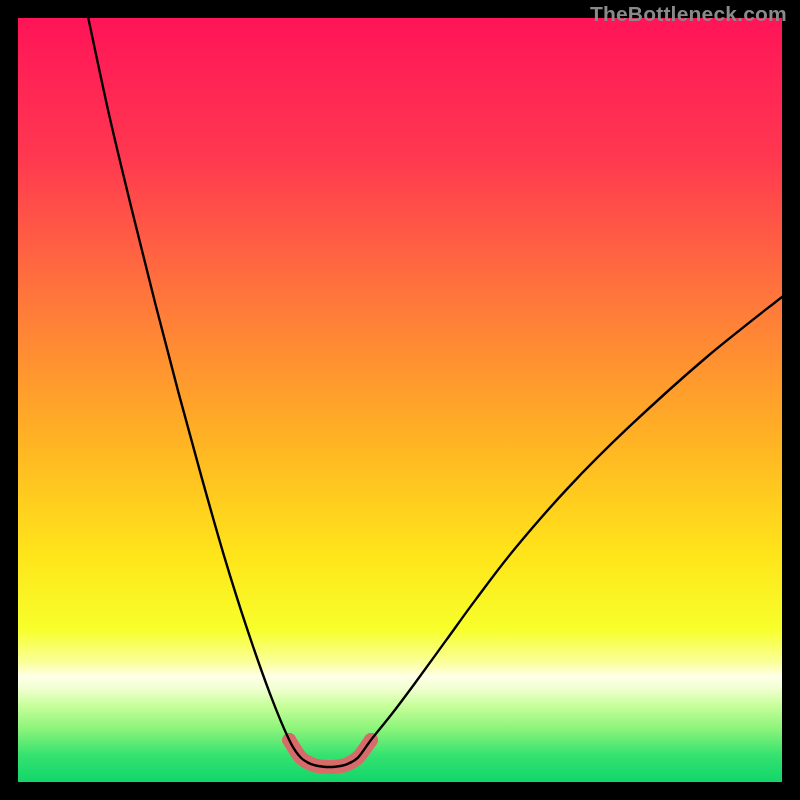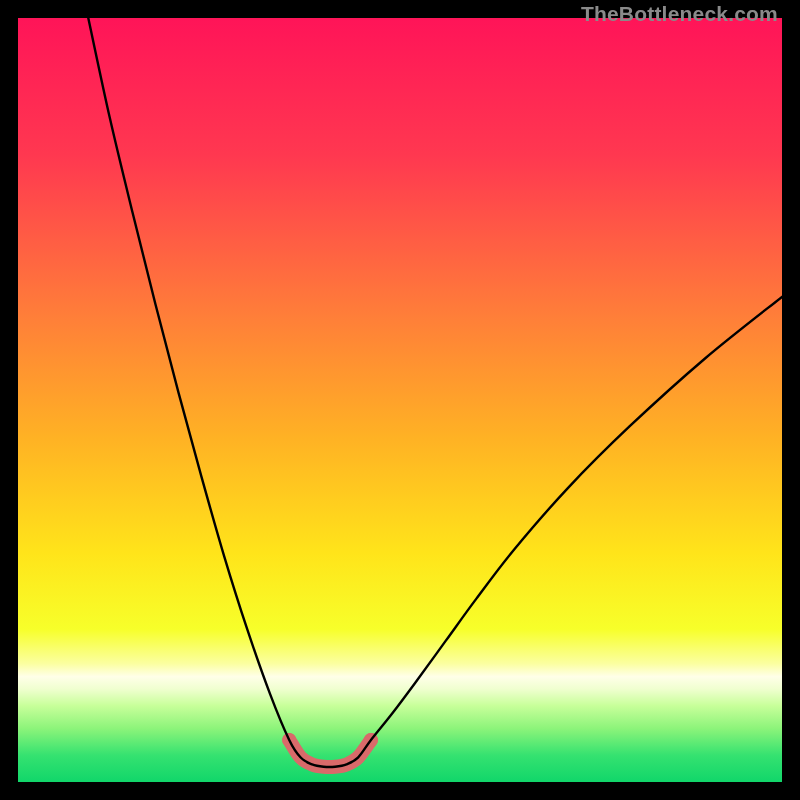--- a/index.html
+++ b/index.html
@@ -20,21 +20,21 @@
     position: absolute;
     left: 18px;
     top: 18px;
     width: 764px;
     height: 764px;
     overflow: hidden;
   }
   .watermark {
     position: absolute;
     top: 2px;
-    right: 22px;
+    right: 13px;
     font-family: Arial, Helvetica, sans-serif;
     font-size: 21px;
     font-weight: 600;
     color: #8a8a8a;
     letter-spacing: 0.2px;
     z-index: 10;
     user-select: none;
   }
   svg { display: block; }
 </style>

